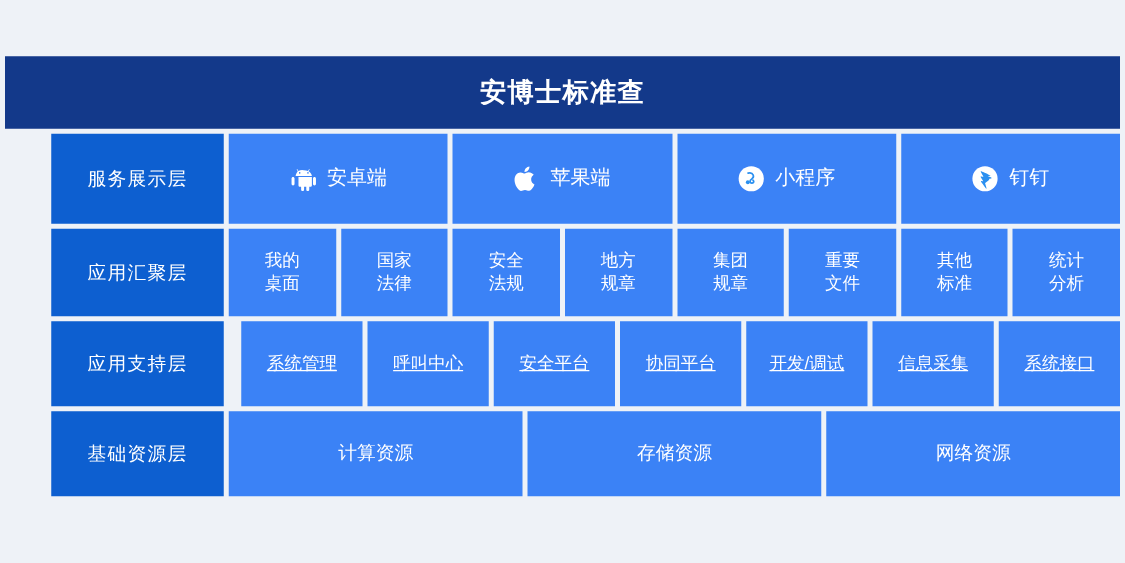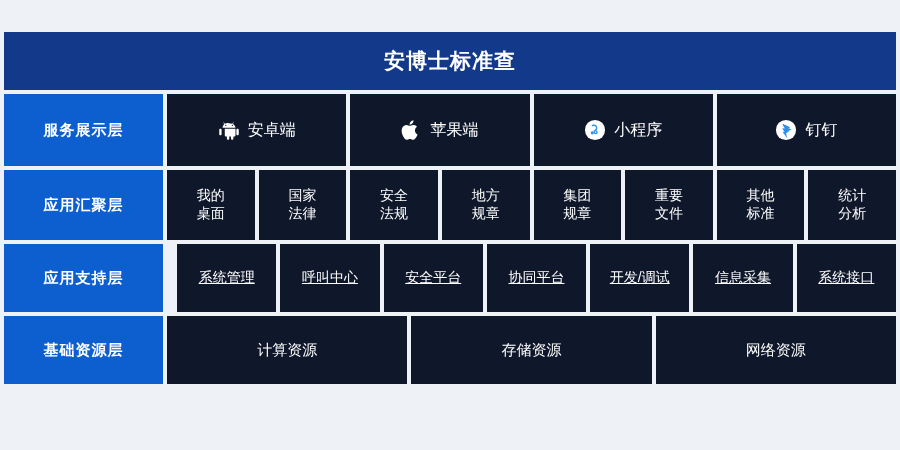--- a/index.html
+++ b/index.html
@@ -10,21 +10,21 @@
     width: 900px;
     height: 450px;
     background: #eef2f7;
     font-family: "Liberation Sans", "DejaVu Sans", sans-serif;
     overflow: hidden;
   }
 
   #arch-diagram {
     position: absolute;
     left: 4px;
-    top: 32px;
+    top: 45px;
     width: 892px;
     height: 364px;
     display: flex;
     flex-direction: column;
     gap: 4px;
   }
 
   
   .banner {
     height: 58px;
@@ -46,43 +46,44 @@
     display: flex;
     gap: 4px;
     flex: none;
   }
   .row-services  { height: 72px; }
   .row-apps      { height: 70px; }
   .row-support   { height: 68px; gap: 14px; }
   .row-infra     { height: 68px; }
 
   .layer-label {
-    width: 159px;
+    width: 138px;
     flex: none;
     background: #0d5fd0;
     color: #ffffff;
     font-size: 15px;
-    font-weight: bold;
+    font-weight: normal;
     letter-spacing: 1px;
     display: flex;
     align-items: center;
     justify-content: center;
+    margin-left: 37px;
   }
 
   .cells {
     flex: 1 1 auto;
     display: flex;
     gap: 4px;
     min-width: 0;
   }
 
   .cell {
     flex: 1 1 0;
     min-width: 0;
-    background: #0f172a;
+    background: #3b82f6;
     color: #ffffff;
     display: flex;
     align-items: center;
     justify-content: center;
     text-align: center;
     line-height: 1.28;
   }
 
   .cell-service {
     font-size: 16px;

